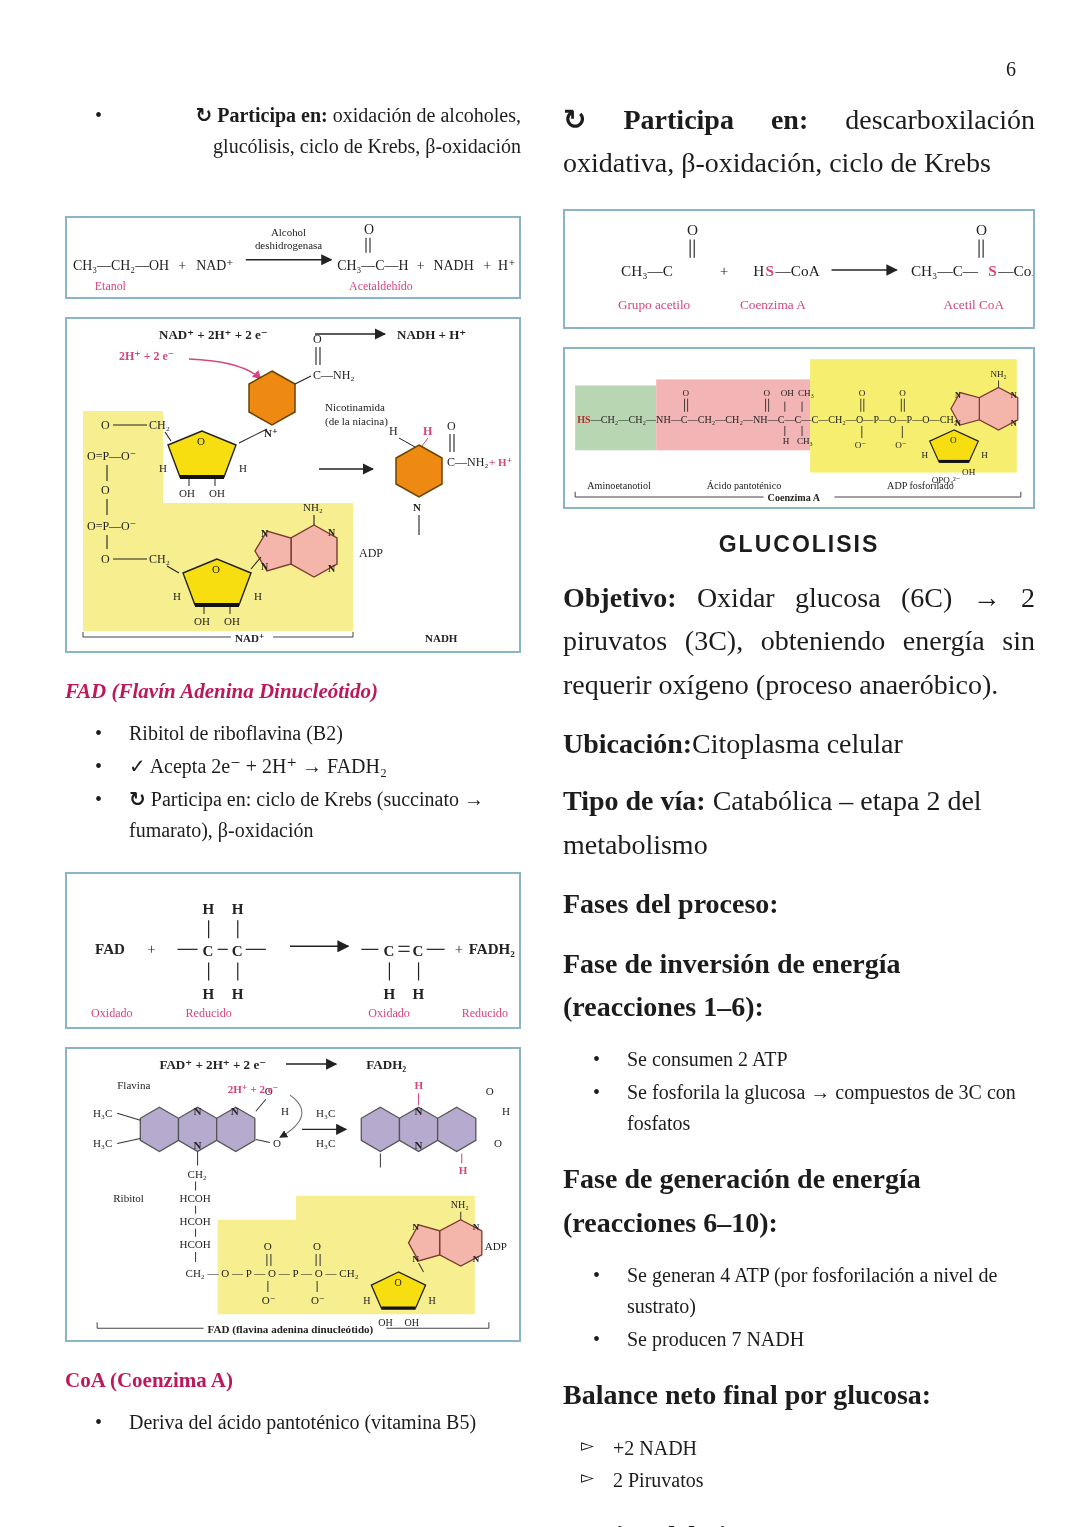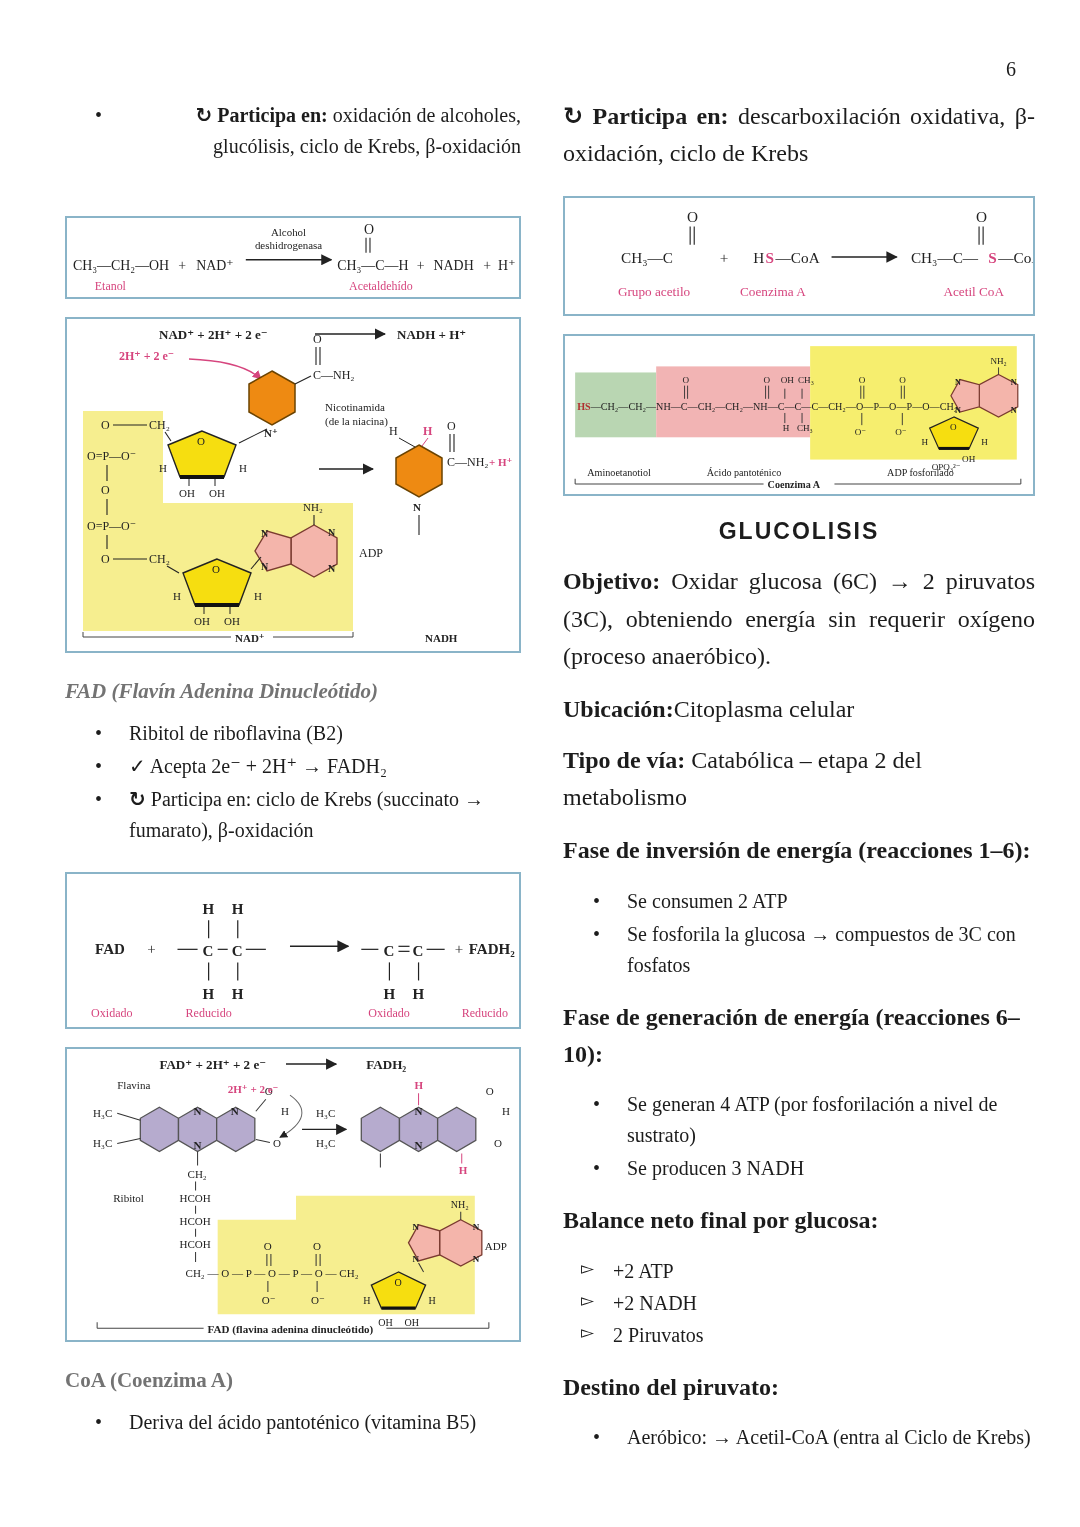--- a/index.html
+++ b/index.html
@@ -2,23 +2,23 @@
 <html><head>
 <meta charset="utf-8">
 <style>
   html,body{margin:0;padding:0;background:#e8e8e8;}
   .page{position:relative;width:1080px;height:1527px;background:#ffffff;margin:0 auto;
         font-family:"Liberation Serif","DejaVu Serif",serif;color:#1c1c1c;overflow:hidden;}
   .pagenum{position:absolute;top:58px;right:64px;font-size:20px;}
   .col{position:absolute;top:98px;}
   .col-left{left:65px;width:456px;}
   .col-right{left:563px;width:472px;}
-  p{margin:0 0 16px 0;font-size:24px;line-height:1.55;}
+  p{margin:0 0 16px 0;font-size:28px;line-height:1.55;}
   .just{text-align:justify;}
-  .h-green{color:#737373;font-weight:bold;font-size:21px;margin:26px 0 14px 0;}
+  .h-green{color:#be185d;font-weight:bold;font-size:21px;margin:26px 0 14px 0;}
   .h-green.it{font-style:italic;}
   ul.bullets{list-style:none;margin:6px 0 18px 0;padding:0 0 0 64px;}
   ul.bullets li{position:relative;font-size:20px;line-height:1.55;margin:2px 0;}
   ul.bullets li::before{content:"\2022";position:absolute;left:-34px;top:0;}
   ul.arrows{list-style:none;margin:6px 0 18px 0;padding:0 0 0 50px;}
   ul.arrows li{position:relative;font-size:20px;line-height:1.6;}
   ul.arrows li::before{content:"\25BB";position:absolute;left:-32px;top:0;font-family:"DejaVu Sans",sans-serif;font-size:17px;}
   .ic{font-family:"DejaVu Sans",sans-serif;font-weight:bold;}
   .figbox{border:2px solid #8ab4c8;background:#fff;margin:0 0 18px 0;}
   .figbox svg{display:block;width:100%;height:auto;}
@@ -458,36 +458,36 @@
       <b>Objetivo:</b><span> Oxidar glucosa (6C) → 2 piruvatos (3C), obteniendo energía sin requerir oxígeno (proceso anaeróbico).</span>
     </p>
 
     <p class="tight">
       <b>Ubicación:</b><span>Citoplasma celular</span>
     </p>
     <p>
       <b>Tipo de vía:</b><span> Catabólica – etapa 2 del metabolismo</span>
     </p>
 
+    <p><b>Fases del proceso:</b></p>
 
     <p><b>Fase de inversión de energía (reacciones 1–6):</b></p>
     <ul class="bullets">
       <li><span>Se consumen 2 ATP</span></li>
       <li><span>Se fosforila la glucosa → compuestos de 3C con fosfatos</span></li>
     </ul>
 
     <p><b>Fase de generación de energía (reacciones 6–10):</b></p>
     <ul class="bullets">
       <li><span>Se generan 4 ATP (por fosforilación a nivel de sustrato)</span></li>
-      <li><span>Se producen 3 NADH</span></li>
+      <li><span>Se producen 7 NADH</span></li>
     </ul>
 
     <p><b>Balance neto final por glucosa:</b></p>
     <ul class="arrows">
-      <li><span>+2 ATP</span></li>
       <li><span>+2 NADH</span></li>
       <li><span>2 Piruvatos</span></li>
     </ul>
 
     <p><b>Destino del piruvato:</b></p>
     <ul class="bullets">
       <li><span>Aeróbico: → Acetil-CoA (entra al Ciclo de Krebs)</span></li>
     </ul>
   </div>
 </div>

